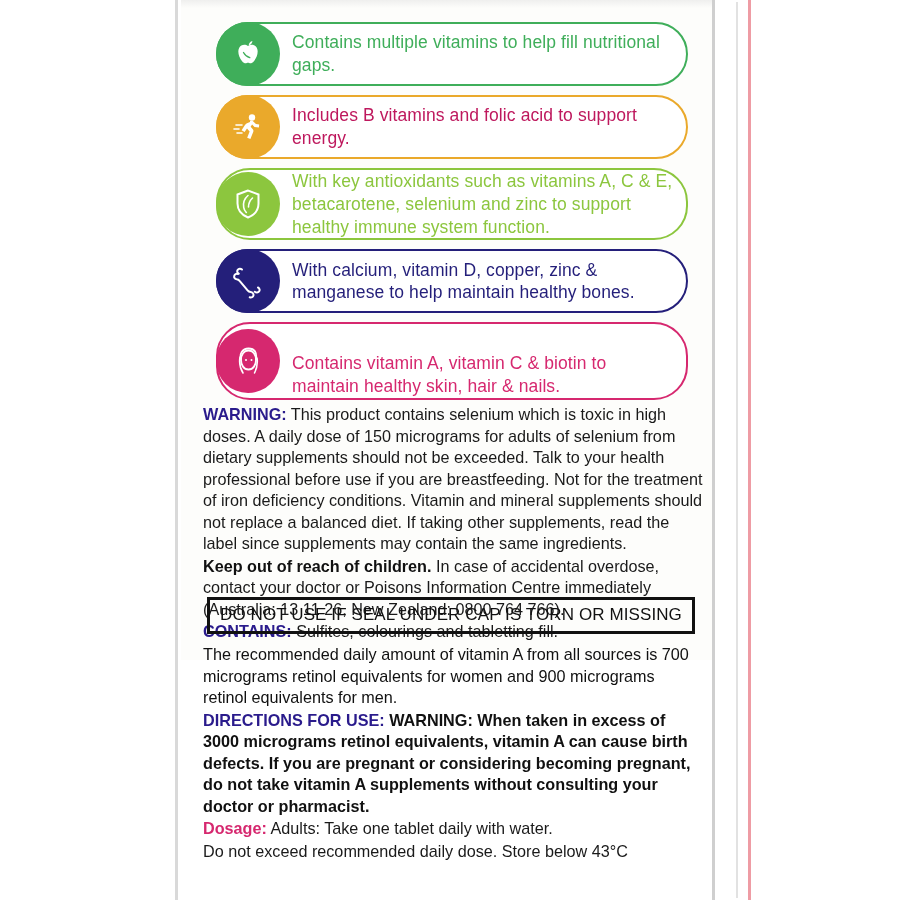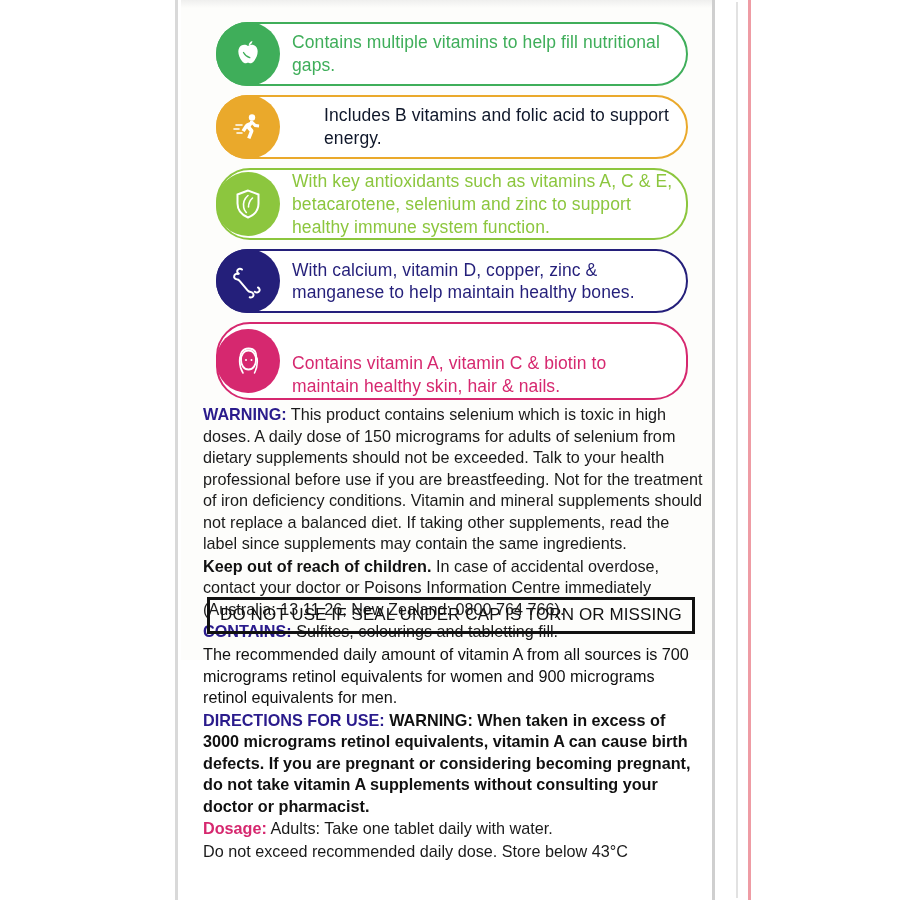--- a/index.html
+++ b/index.html
@@ -106,21 +106,21 @@
   .pill .txt {
     font-size: 17.5px;
     line-height: 1.30;
     letter-spacing: .1px;
   }
   .pill.p0 { border-color: #3fae5a; }
   .pill.p0 .badge { background: #3fae5a; }
   .pill.p0 .txt { color: #3fae5a; }
   .pill.p1 { border-color: #eaa92b; }
   .pill.p1 .badge { background: #eaa92b; }
-  .pill.p1 .txt { color: #0f172a; margin-left: 32px; }
+  .pill.p1 .txt { color: #be185d; }
   .pill.p2 { border-color: #8cc63e; }
   .pill.p2 .badge { background: #8cc63e; }
   .pill.p2 .txt { color: #8cc63e; }
   .pill.p3 { border-color: #241f7a; }
   .pill.p3 .badge { background: #241f7a; }
   .pill.p3 .txt { color: #241f7a; }
   .pill.p4 { border-color: #d6286f; }
   .pill.p4 .badge { background: #d6286f; }
   .pill.p4 .txt { color: #d6286f; margin-top: 28px; }
   .pill.tall { min-height: 72px; }

